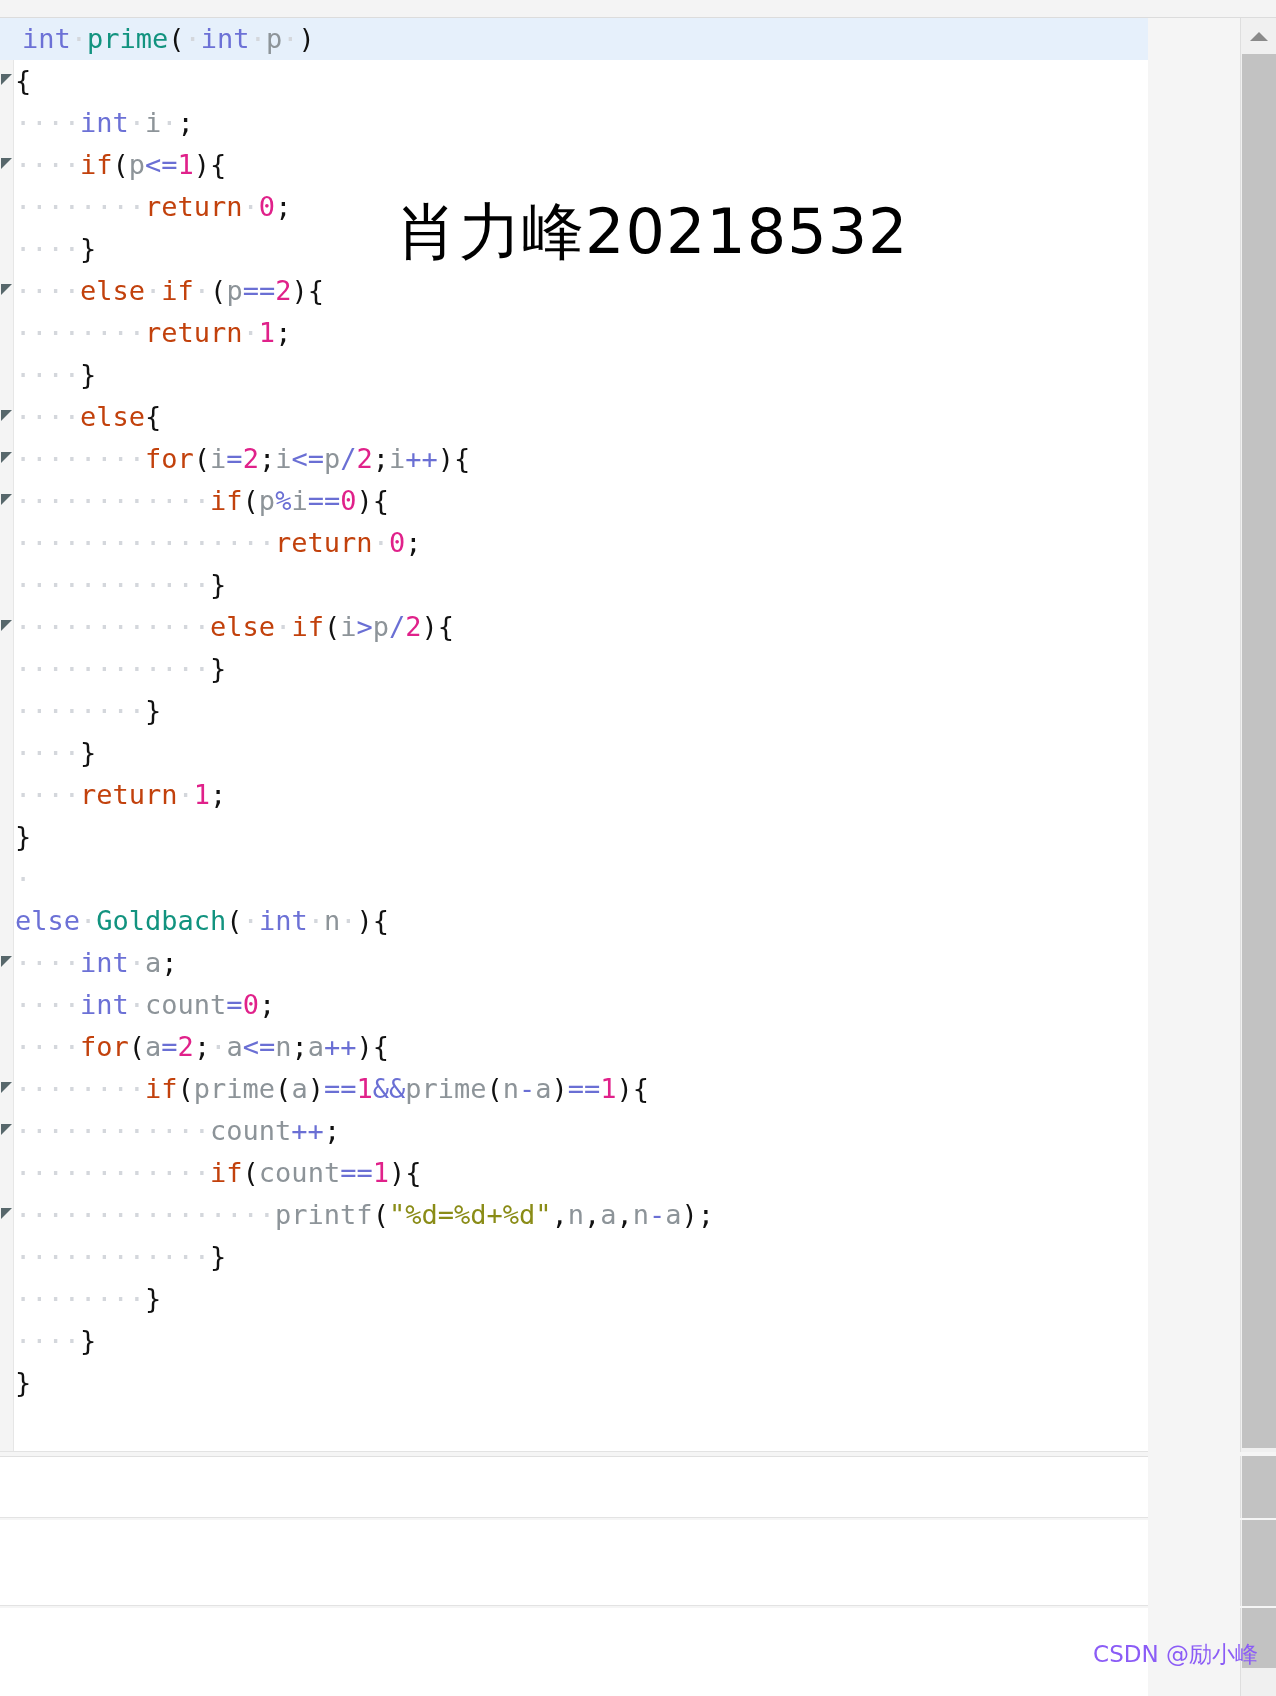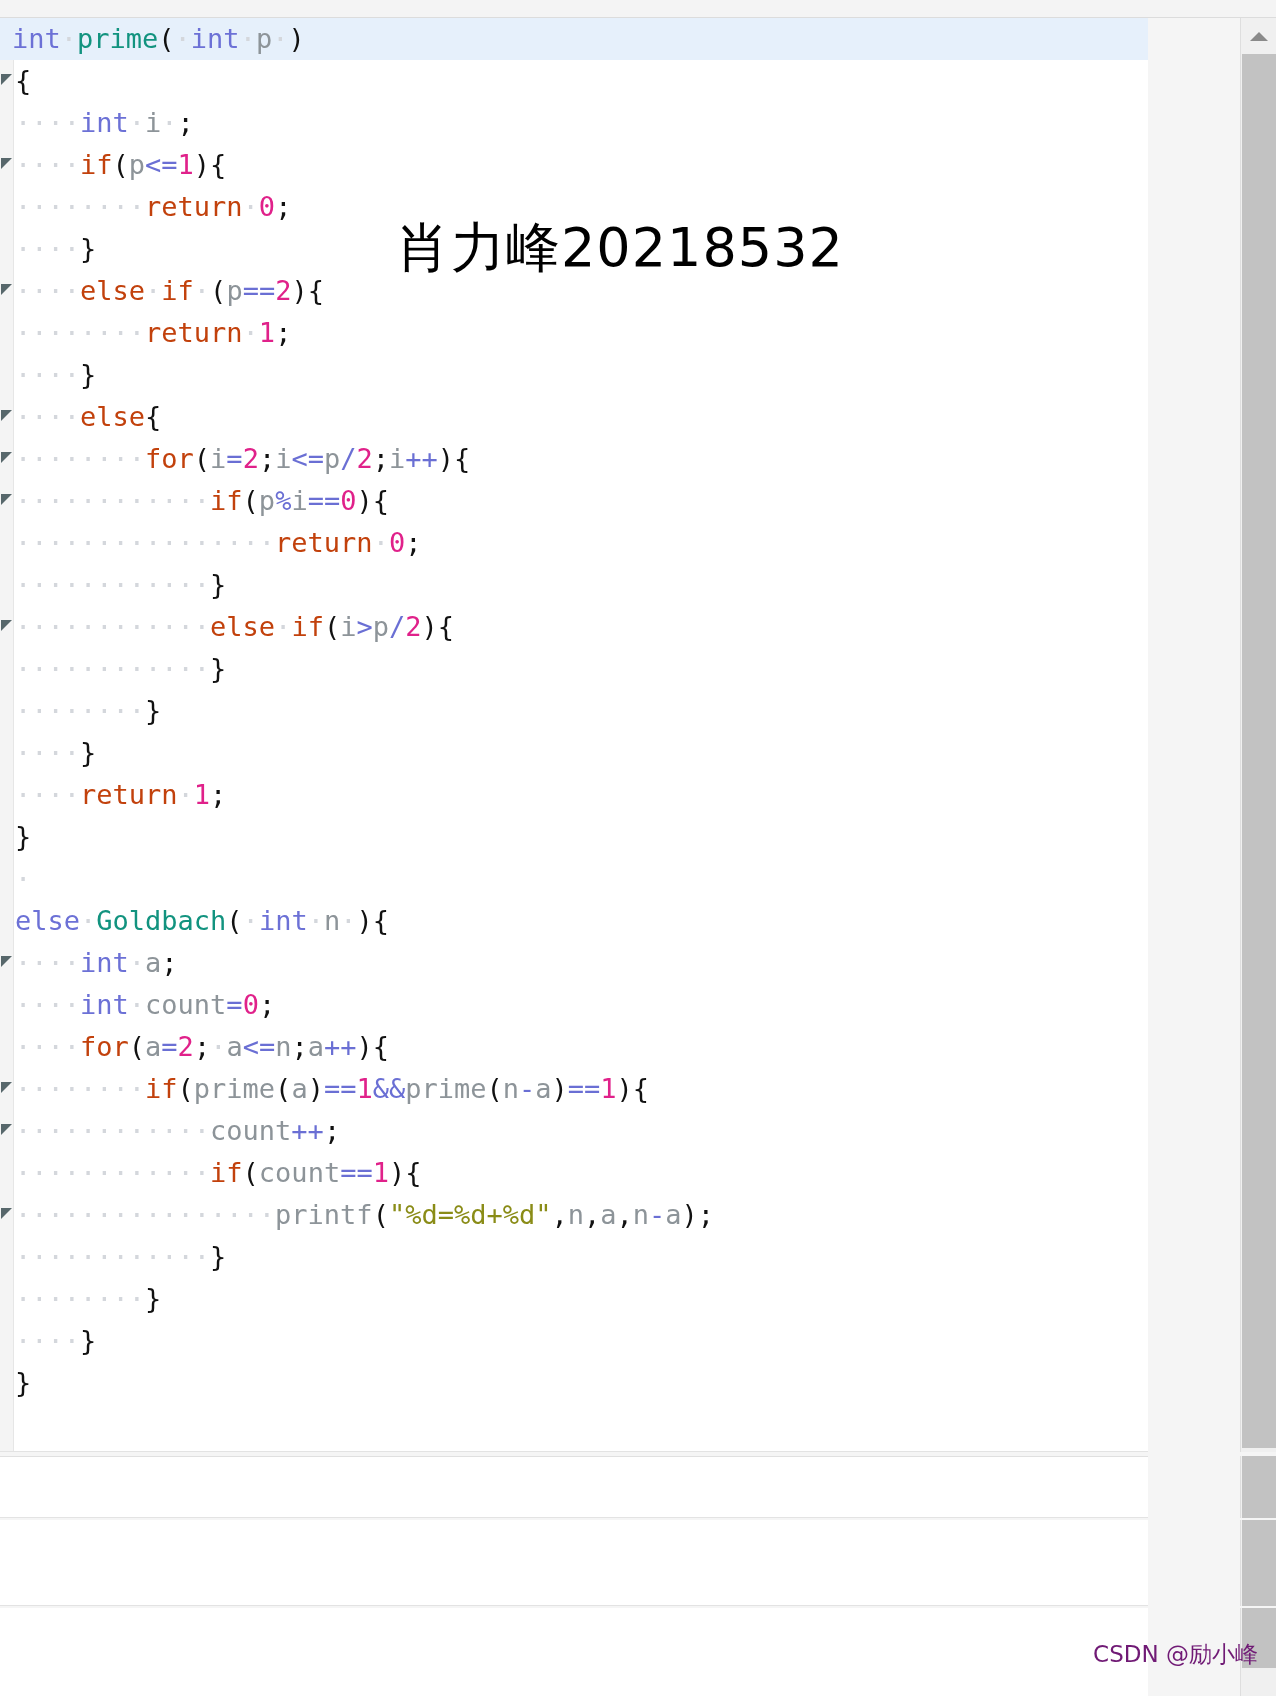--- a/index.html
+++ b/index.html
@@ -73,21 +73,21 @@
     height: 42px;
     line-height: 42px;
     font-size: 27px;
     white-space: pre;
     color: #1a1a1a;
     letter-spacing: 0px;
   }
   .line.current {
     background: #e6f0fb;
     margin-left: -15px;
-    padding-left: 12px;
+    padding-left: 22px;
   }
 
   
   .fold-marker {
     position: absolute;
     left: 0;
     width: 14px;
     height: 42px;
   }
   .fold-marker::before {
@@ -108,23 +108,23 @@
   .t-var     { color: #8d9499; }   
   .t-op      { color: #6a6fd4; }   
   .t-punc    { color: #111111; }   
   .t-str     { color: #8a8c17; }   
   .t-ws      { color: #d4d7dc; }   
 
   
   .watermark-name {
     position: absolute;
     left: 396px;
-    top: 212px;
+    top: 190px;
     font-family: "DejaVu Sans", sans-serif;
-    font-size: 54px;
+    font-size: 62px;
     color: #000000;
     letter-spacing: 1px;
     white-space: nowrap;
   }
 
   
   .vscroll {
     position: absolute;
     right: 0;
     top: 18px;
@@ -237,21 +237,21 @@
     background: #c2c2c2;
   }
 
   
   .csdn-watermark {
     position: absolute;
     right: 18px;
     bottom: 26px;
     font-family: "DejaVu Sans", sans-serif;
     font-size: 23px;
-    color: #701a75;
+    color: #8b5cf6;
     white-space: nowrap;
     z-index: 9;
   }
 </style>
 </head>
 <body>
 
 <div class="editor-window">
 
   <div class="top-strip"></div>

